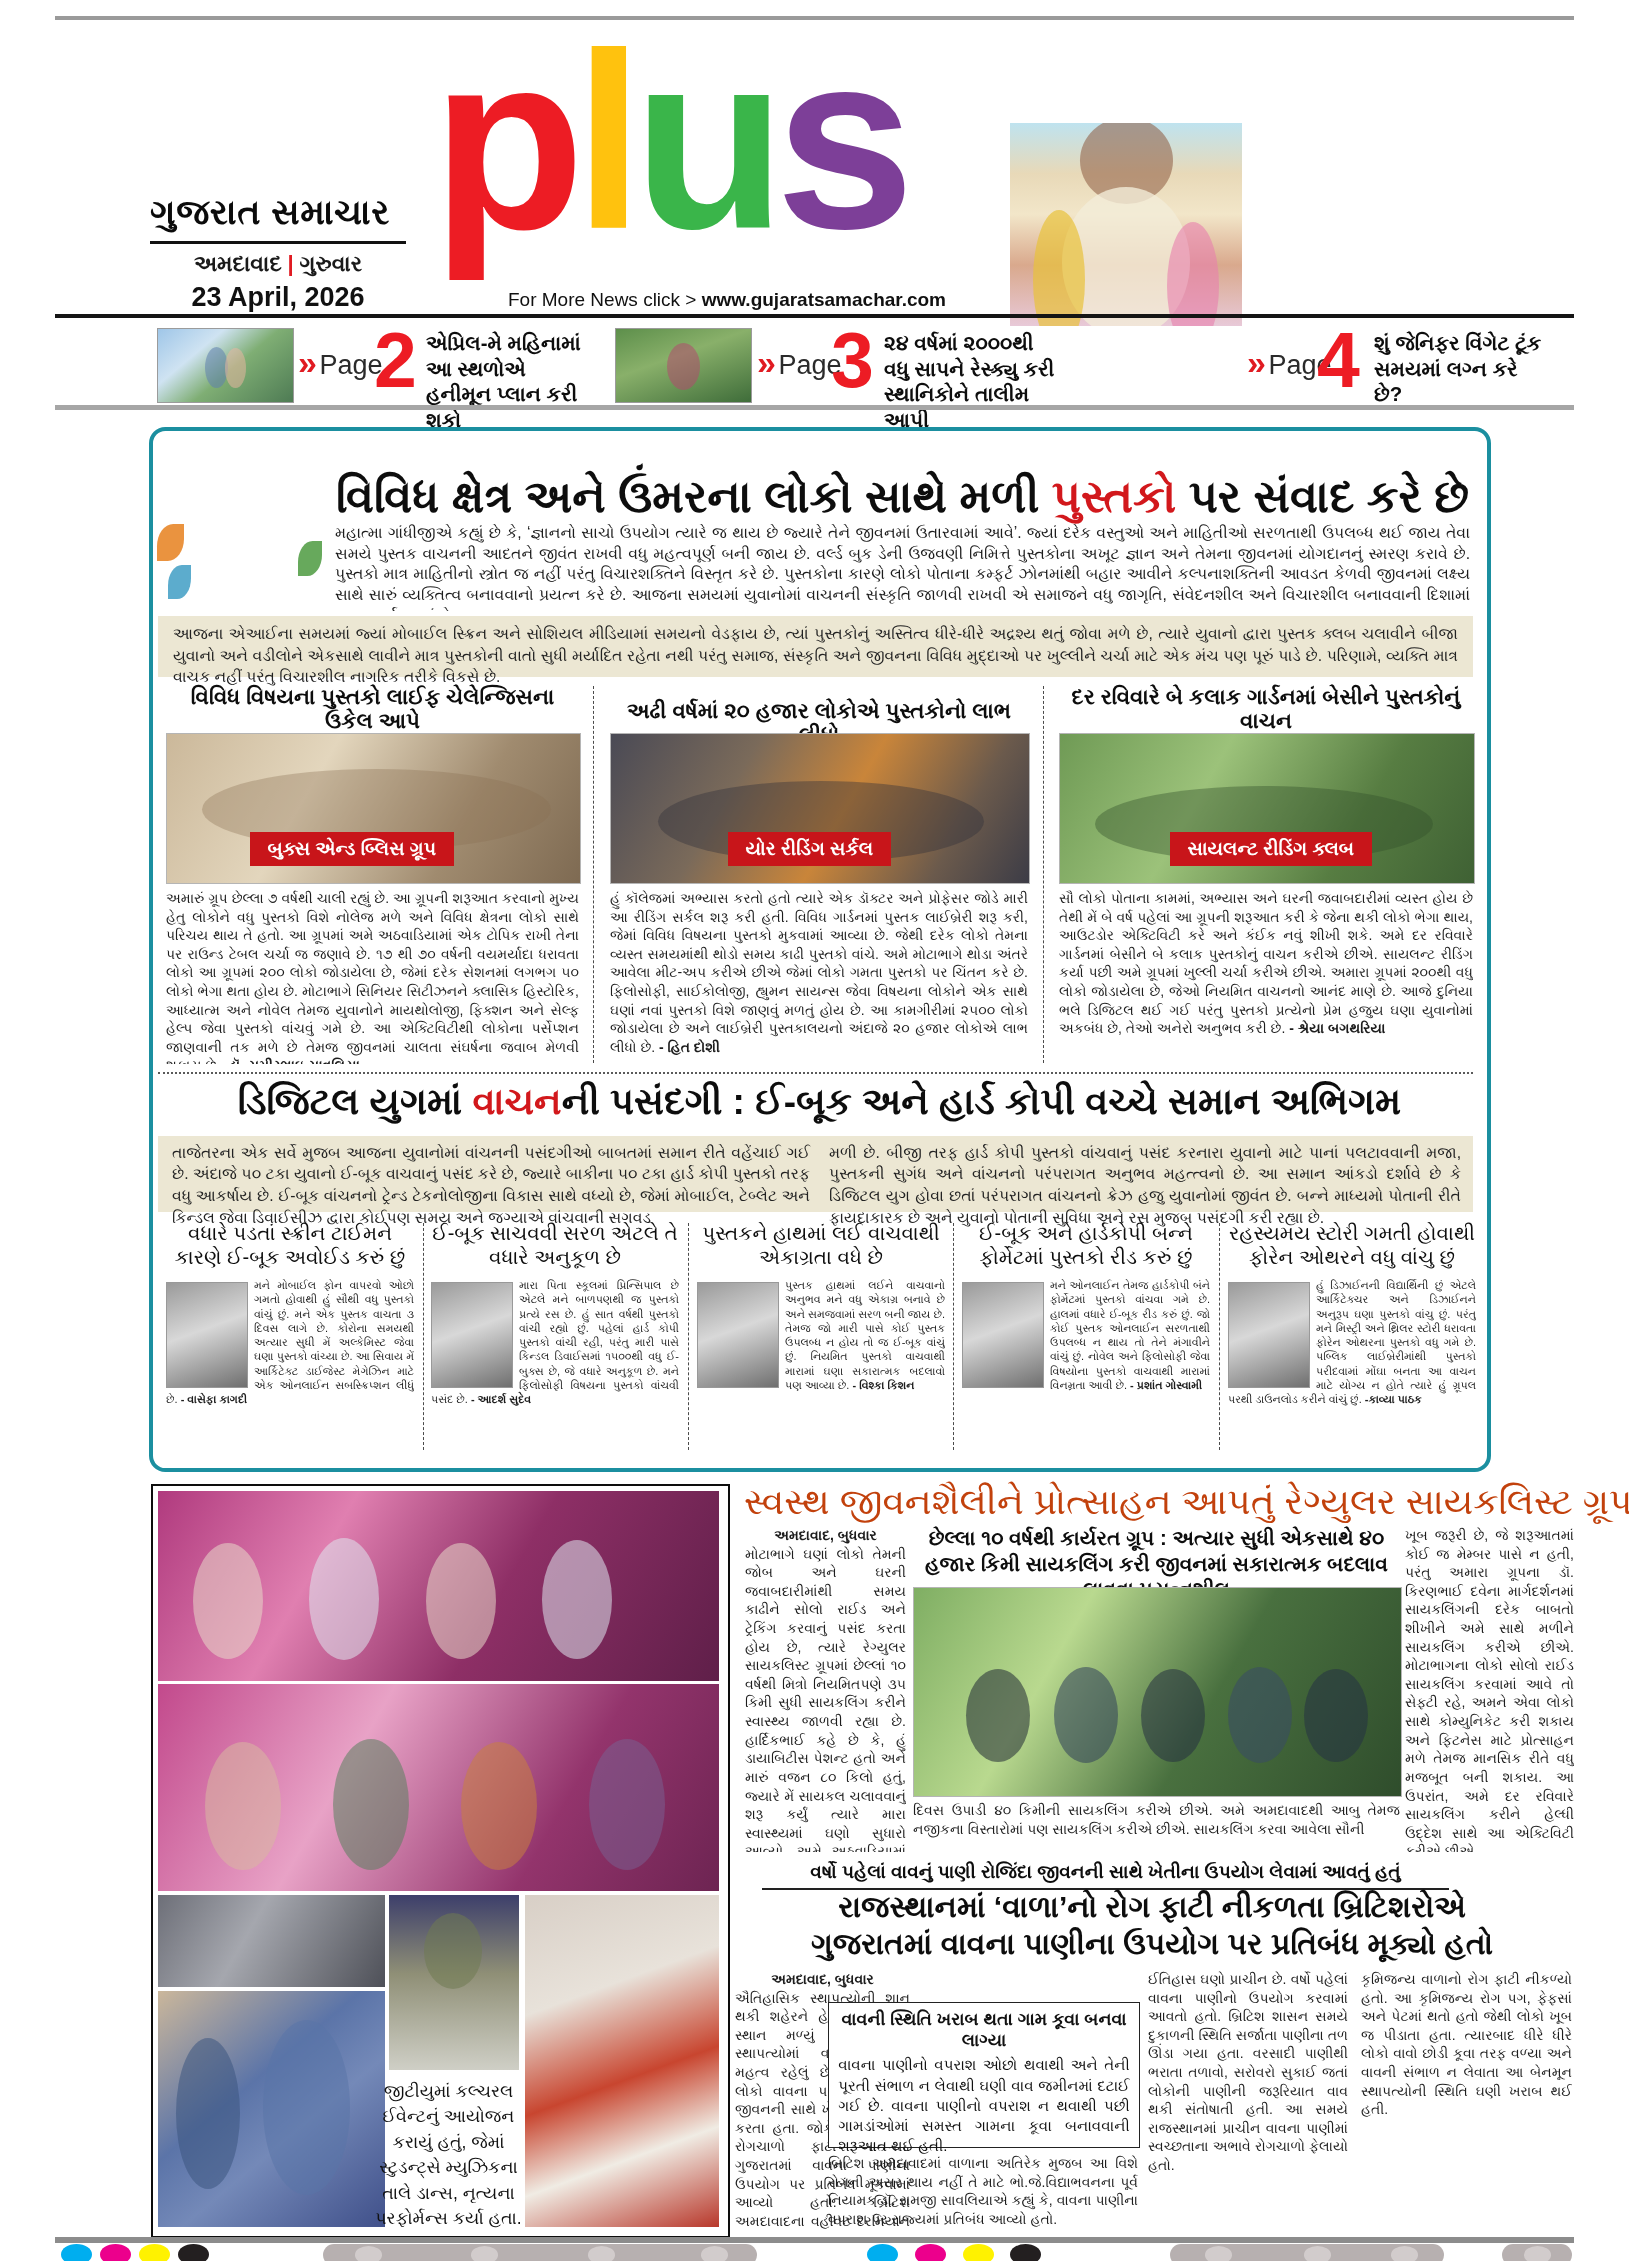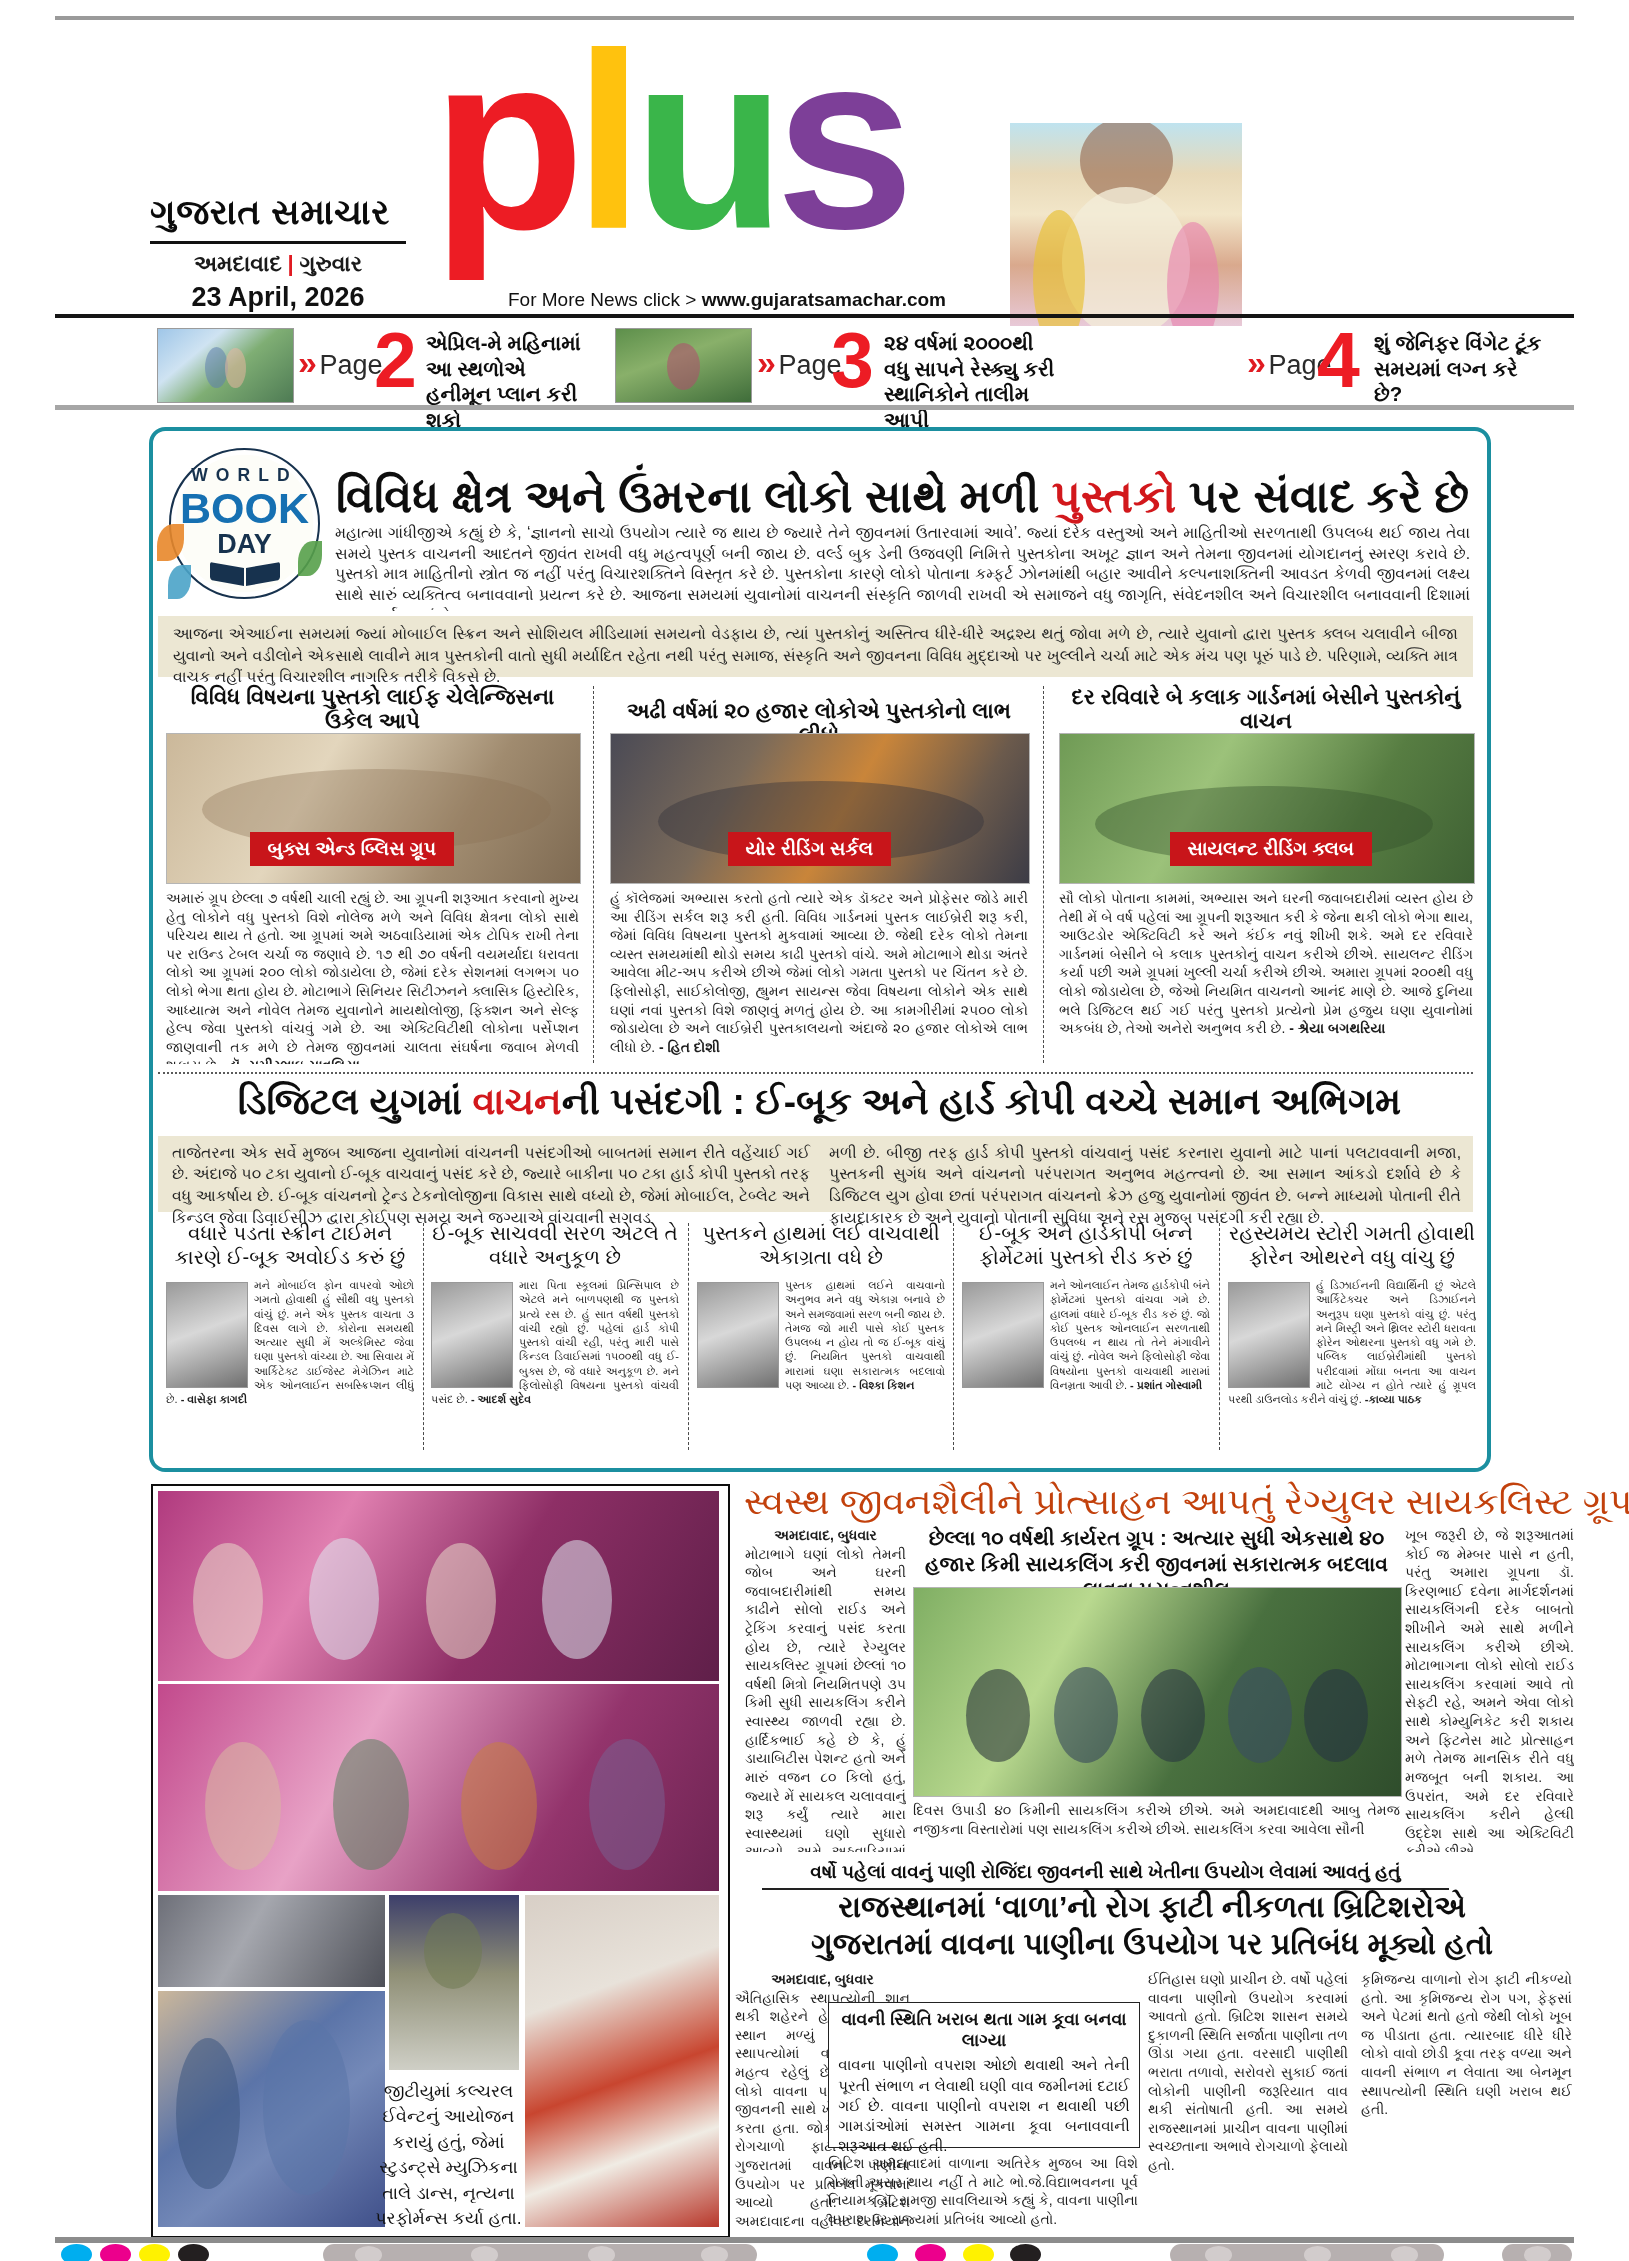--- a/index.html
+++ b/index.html
@@ -143,29 +143,20 @@
     <span class="chev">»</span>
     <span class="pageword">Page</span>
   </div>
   <div class="abs pagenum" style="left:1317px;top:326px;">4</div>
   <div class="abs teasertxt" style="left:1374px;top:331px;width:175px;">શું જેનિફર વિંગેટ ટૂંક સમયમાં લગ્ન કરે છે?</div>
 
   <div class="rule" style="left:55px;top:405px;width:1519px;height:4.7px;background:#a6a6a6;"></div>
 
   <div class="tealbox" style="left:149px;top:427px;width:1334px;height:1037px;"></div>
 
-  <div class="badge" style="left:169px;top:448px;">
-    <div class="world">WORLD</div>
-    <div class="book">BOOK</div>
-    <div class="day">DAY</div>
-    <div class="openbook">
-      <div class="pg l"></div>
-        <div class="pg r"></div>
-    </div>
-  </div>
   <div class="leaf" style="left:157px;top:524px;width:27px;height:37px;background:#e8872a;"></div>
   <div class="leaf" style="left:168px;top:565px;width:23px;height:34px;background:#4aa3c8;"></div>
   <div class="leaf" style="left:298px;top:541px;width:24.4px;height:35px;background:#57a04a;"></div>
 
   <div class="abs mainhead" style="left:335px;top:449px;width:1135px;margin-top:24px;">
     <span>વિવિધ ક્ષેત્ર અને ઉંમરના લોકો સાથે મળી </span><span class="hl">પુસ્તકો</span><span> પર સંવાદ કરે છે</span>
   </div>
   <div class="abs intro" style="left:335px;top:523px;width:1135px;height:88px;overflow:hidden;">મહાત્મા ગાંધીજીએ કહ્યું છે કે, ‘જ્ઞાનનો સાચો ઉપયોગ ત્યારે જ થાય છે જ્યારે તેને જીવનમાં ઉતારવામાં આવે’. જ્યાં દરેક વસ્તુઓ અને માહિતીઓ સરળતાથી ઉપલબ્ધ થઈ જાય તેવા સમયે પુસ્તક વાચનની આદતને જીવંત રાખવી વધુ મહત્વપૂર્ણ બની જાય છે. વર્લ્ડ બુક ડેની ઉજવણી નિમિત્તે પુસ્તકોના અખૂટ જ્ઞાન અને તેમના જીવનમાં યોગદાનનું સ્મરણ કરાવે છે. પુસ્તકો માત્ર માહિતીનો સ્ત્રોત જ નહીં પરંતુ વિચારશક્તિને વિસ્તૃત કરે છે. પુસ્તકોના કારણે લોકો પોતાના કમ્ફર્ટ ઝોનમાંથી બહાર આવીને કલ્પનાશક્તિની આવડત કેળવી જીવનમાં લક્ષ્ય સાથે સારું વ્યક્તિત્વ બનાવવાનો પ્રયત્ન કરે છે. આજના સમયમાં યુવાનોમાં વાચનની સંસ્કૃતિ જાળવી રાખવી એ સમાજને વધુ જાગૃતિ, સંવેદનશીલ અને વિચારશીલ બનાવવાની દિશામાં મહત્વપૂર્ણ પગલું છે.</div>
 
   <div class="beige" style="left:158px;top:616px;width:1315px;height:61px;">

